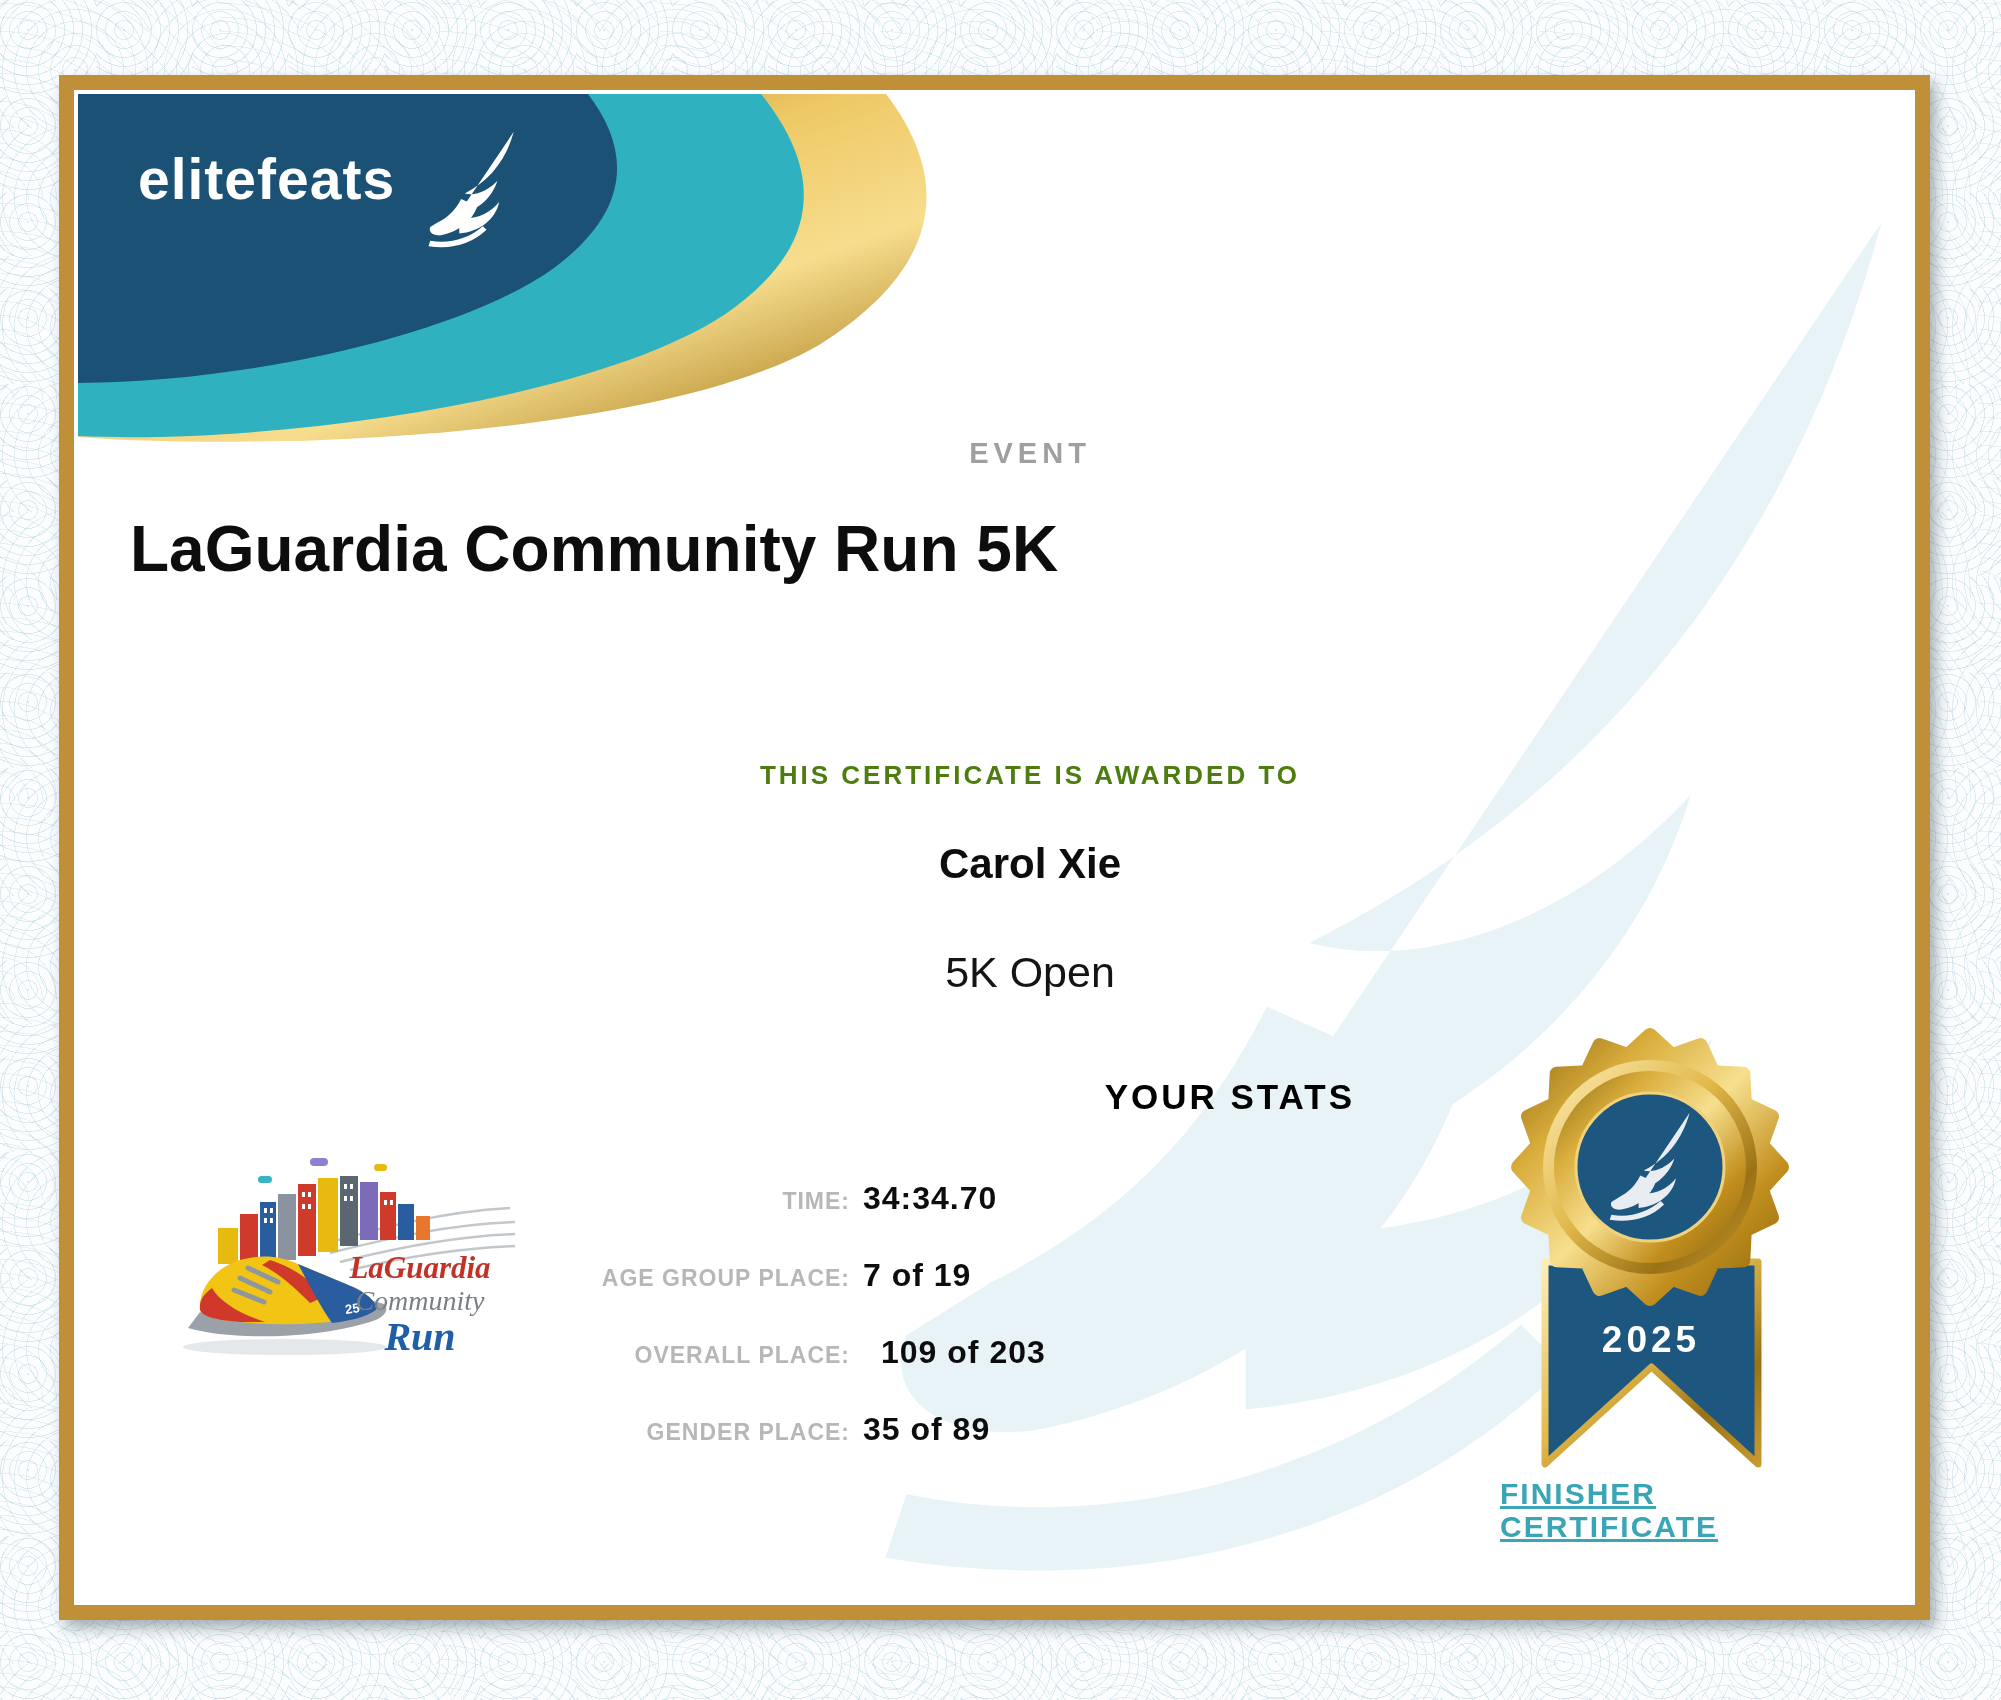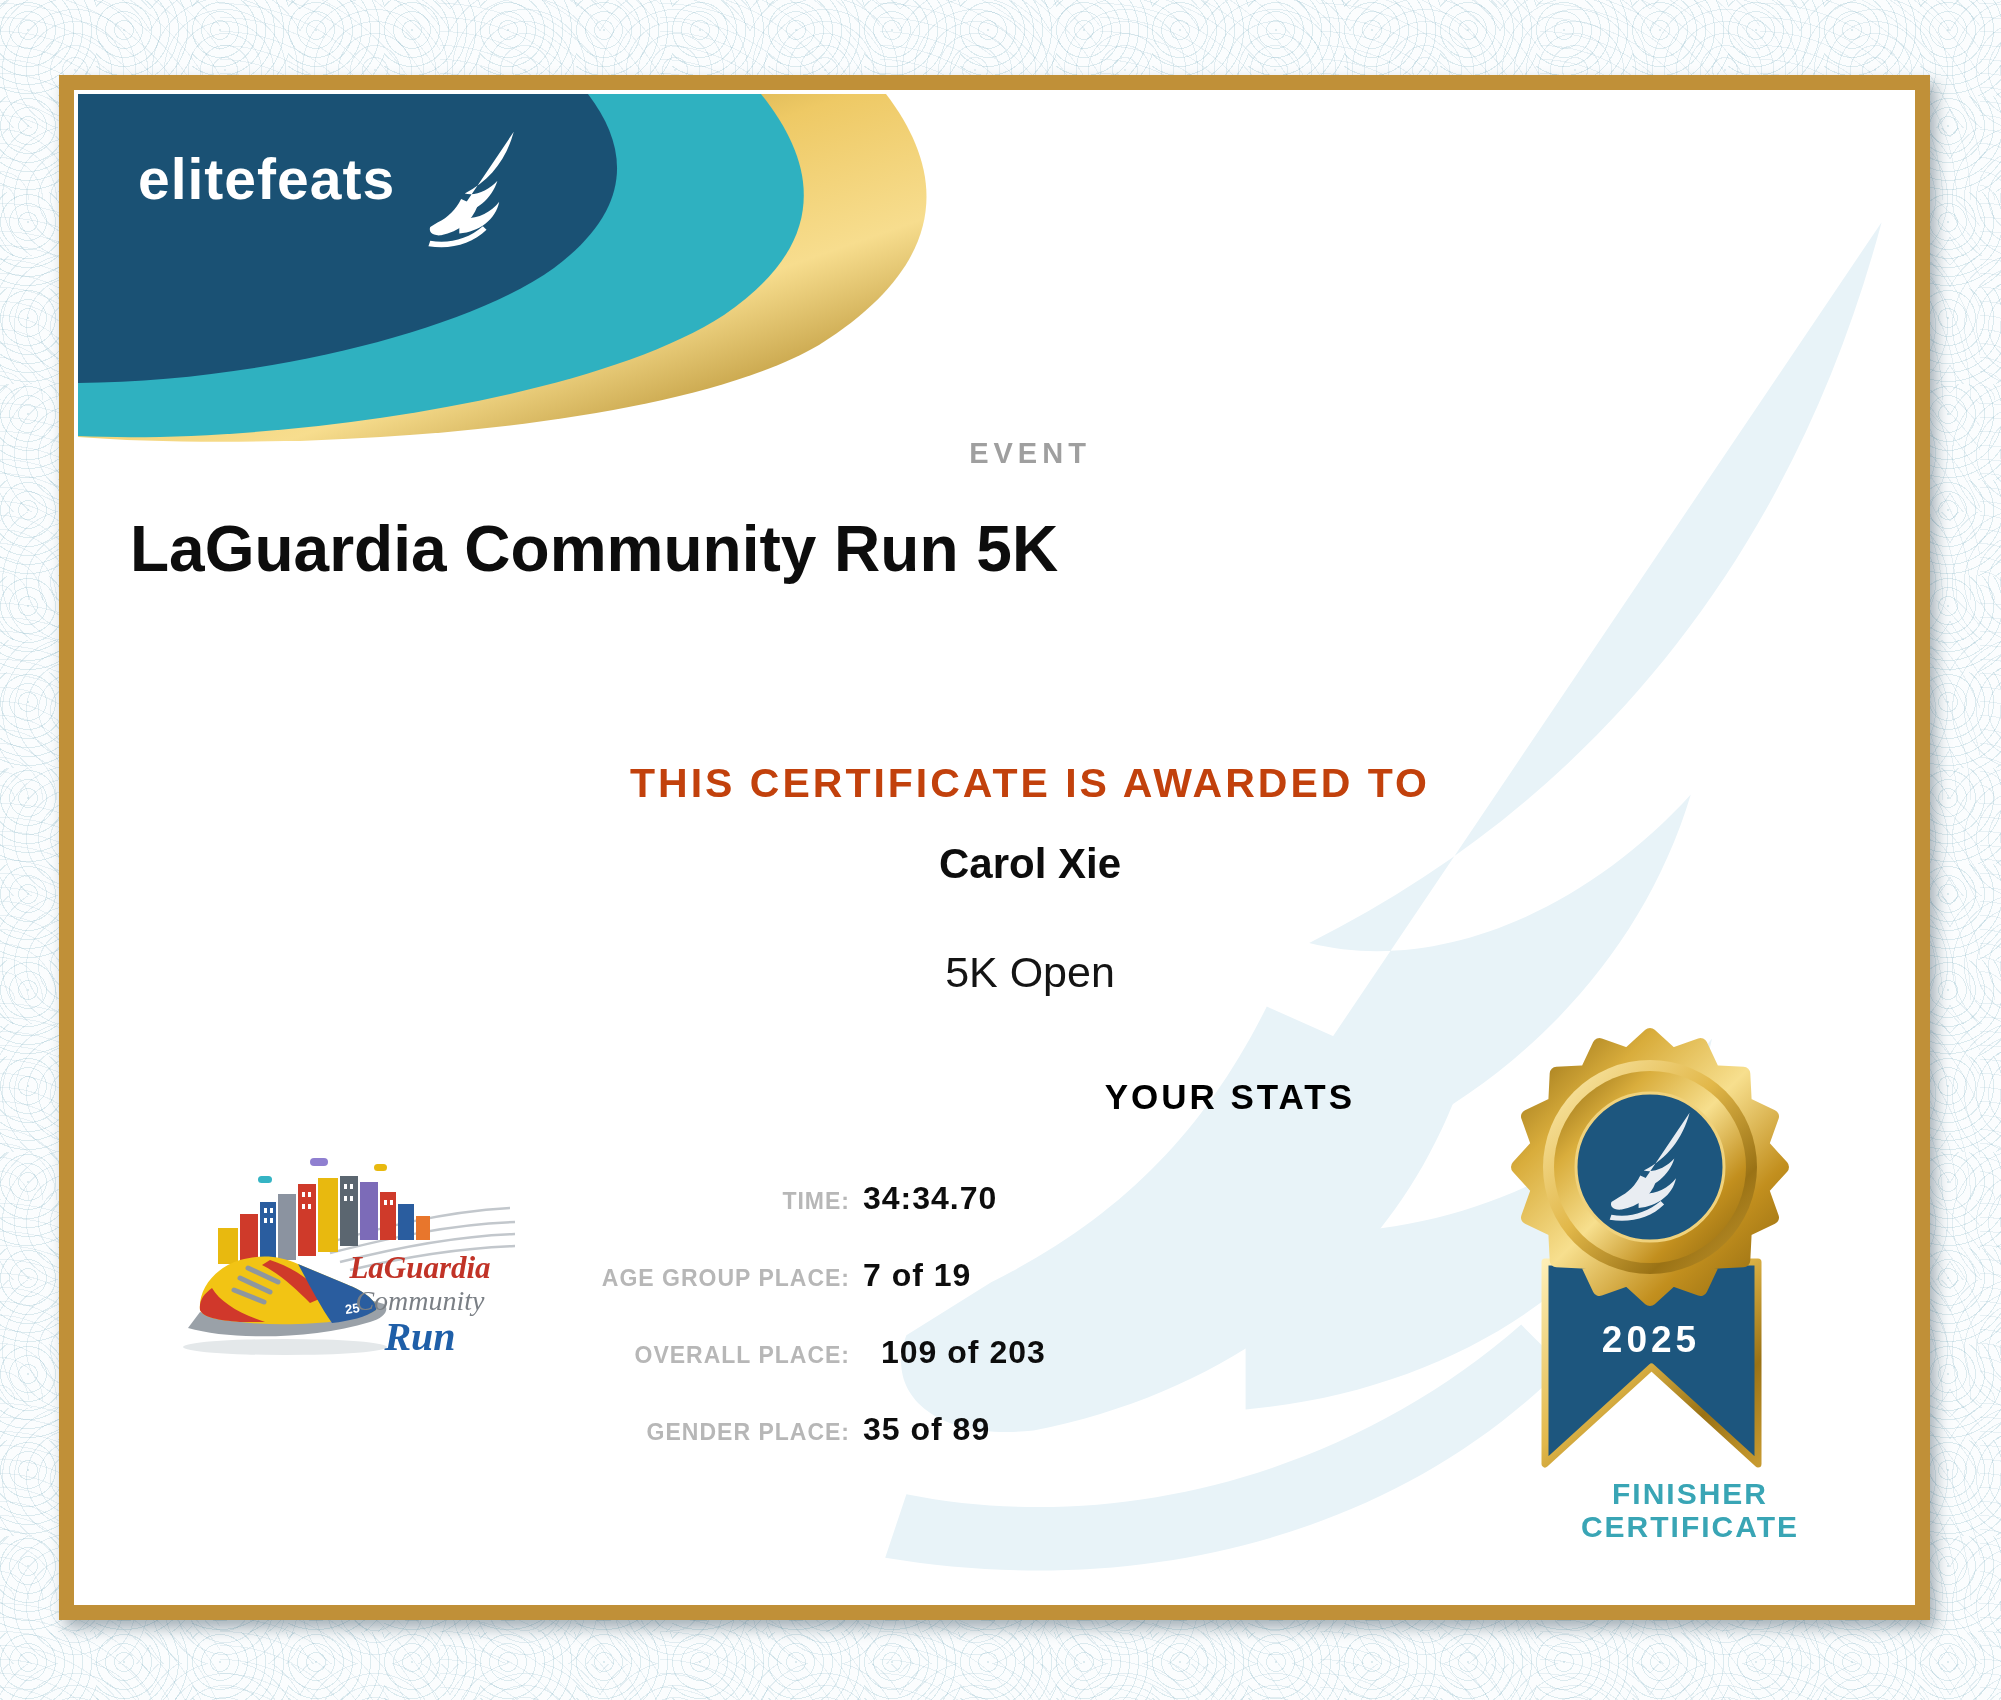--- a/index.html
+++ b/index.html
@@ -32,21 +32,21 @@
   
   .kicker{
     position:absolute;left:130px;width:1800px;text-align:center;
     color:#9f9f9f;font-weight:700;letter-spacing:5px;
   }
   .event-kicker{top:437px;font-size:29px;}
   .event-title{
     position:absolute;left:130px;top:512px;width:1800px;text-align:left;
     color:#0d0d0d;font-size:64px;font-weight:700;letter-spacing:0px;
   }
-  .award-kicker{top:760px;font-size:41px;letter-spacing:3px;color:#c2410c;font-weight:600;}
+  .award-kicker{top:760px;font-size:26px;letter-spacing:3px;color:#4d7c0f;font-weight:600;}
   .recipient-name{
     position:absolute;left:130px;top:840px;width:1800px;text-align:center;
     color:#0d0d0d;font-size:42px;font-weight:700;
   }
   .division{
     position:absolute;left:130px;top:932px;width:1800px;text-align:center;
     color:#141414;font-size:43px;font-weight:400;margin-top:16px;
   }
   .stats-heading{
     position:absolute;left:155px;top:1077px;width:1200px;text-align:right;
@@ -56,22 +56,22 @@
   .stat-label{width:700px;text-align:right;color:#b7b7b7;font-size:23px;font-weight:600;letter-spacing:1px;}
   .stat-value{margin-left:13px;color:#0d0d0d;font-size:32px;font-weight:700;letter-spacing:1px;}
   .row-1{top:1180px;} .row-2{top:1257px;} .row-3{top:1334px;gap:18px;} .row-4{top:1411px;}
   
   .wordmark{
     position:absolute;left:138px;top:146px;
     color:#ffffff;font-size:57px;font-weight:700;letter-spacing:1px;
   }
   
   .medal-caption{
-    position:absolute;left:1540px;top:1477px;width:300px;text-align:center;
-    color:#39a5b5;font-weight:700;font-size:30px;line-height:33px;letter-spacing:2px;
+    position:absolute;left:1500px;top:1477px;width:300px;text-align:left;
+    color:#39a5b5;font-weight:700;font-size:30px;line-height:33px;letter-spacing:2px;text-decoration:underline;
   }
 </style>
 </head>
 <body>
 
 <div class="canvas"></div>
 
 <div class="frame">
 
   <svg class="layer" style="left:790px;top:90px;" width="1060" height="1420" viewBox="0 0 100 130" preserveAspectRatio="xMidYMid meet">

